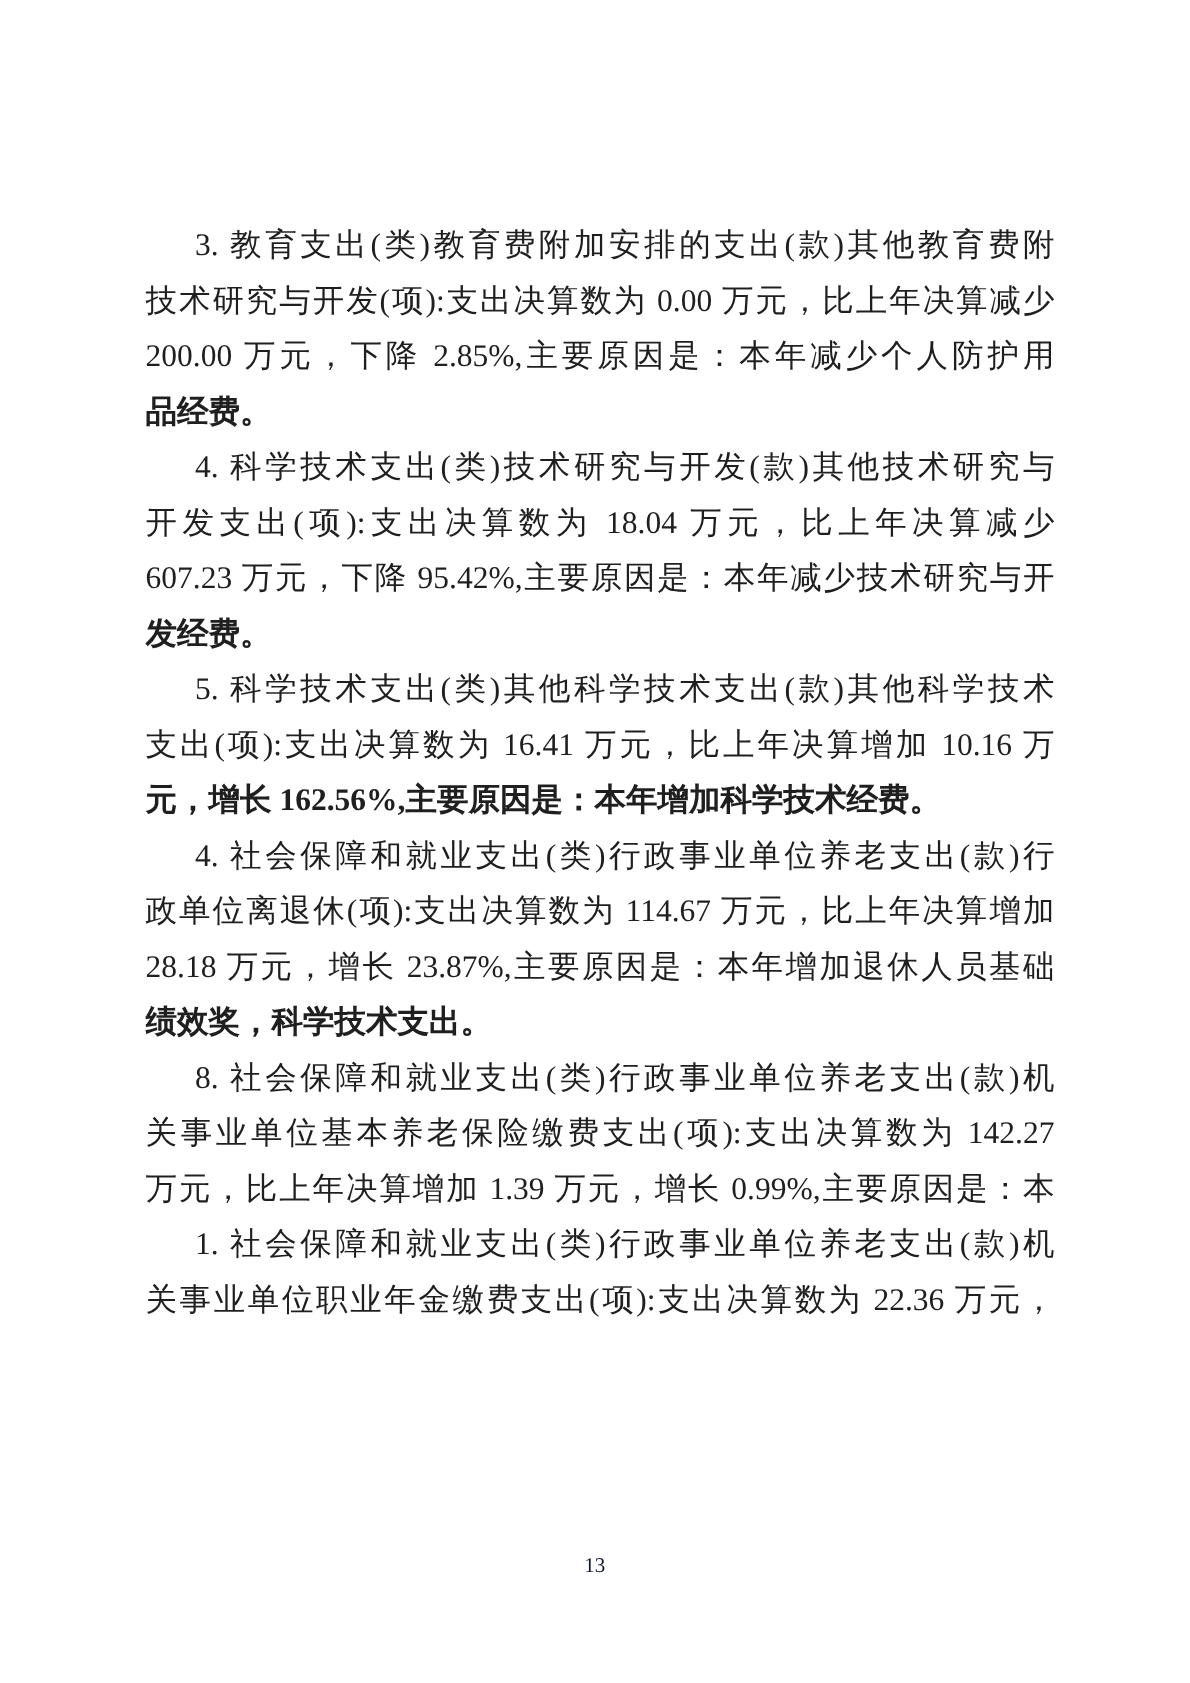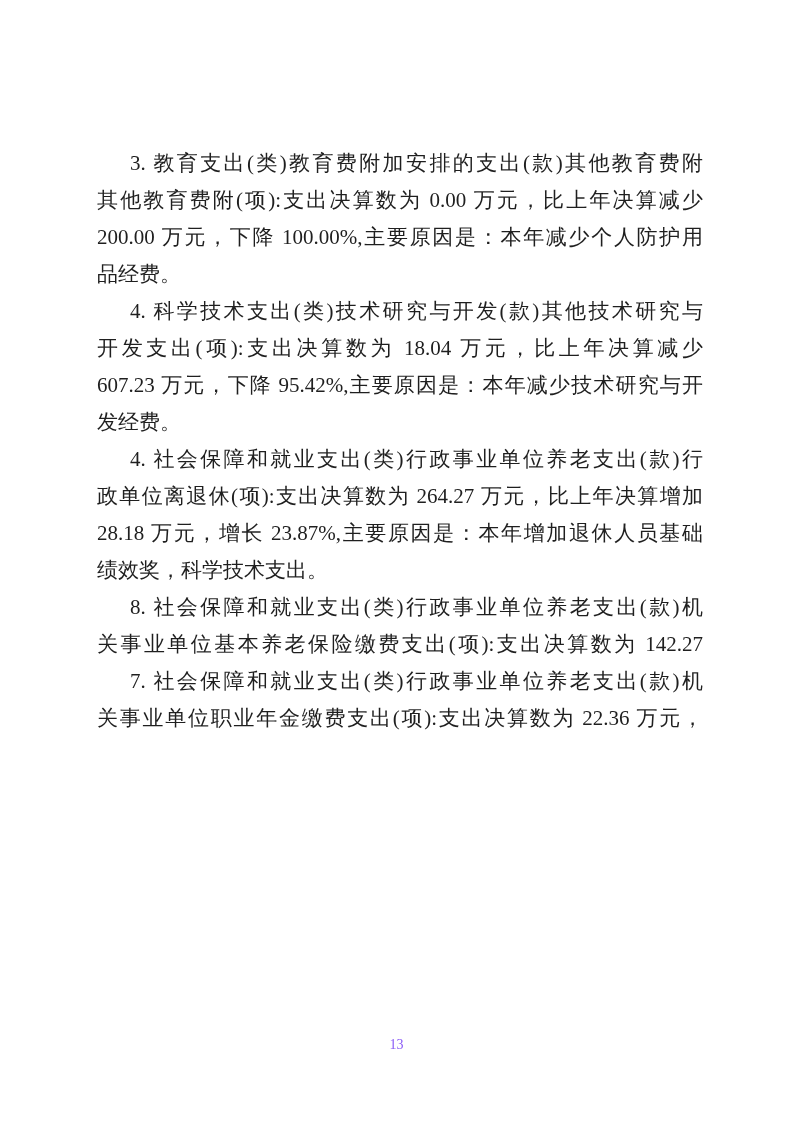--- a/index.html
+++ b/index.html
@@ -33,67 +33,74 @@
     text-align-last: justify;
     white-space: normal;
     overflow: hidden;
     height: 37px;
   }
   .line.first {
     text-indent: 33px;
   }
   .line.last {
     text-align-last: left;
+    font-weight: bold;
   }
   .page-number {
     position: absolute;
     left: 0;
     right: 0;
     top: 1037px;
     text-align: center;
     font-size: 14px;
-    color: #8b5cf6;
+    color: #0f172a;
   }
 </style>
 </head>
 <body>
 
 <div class="page">
 
   <div class="text-block">
 
     <div class="para">
       <div class="line first">3. 教育支出(类)教育费附加安排的支出(款)其他教育费附</div>
-      <div class="line">其他教育费附(项):支出决算数为 0.00 万元，比上年决算减少</div>
-      <div class="line">200.00 万元，下降 100.00%,主要原因是：本年减少个人防护用</div>
+      <div class="line">技术研究与开发(项):支出决算数为 0.00 万元，比上年决算减少</div>
+      <div class="line">200.00 万元，下降 2.85%,主要原因是：本年减少个人防护用</div>
       <div class="line last">品经费。</div>
     </div>
 
     <div class="para">
       <div class="line first">4. 科学技术支出(类)技术研究与开发(款)其他技术研究与</div>
       <div class="line">开发支出(项):支出决算数为 18.04 万元，比上年决算减少</div>
       <div class="line">607.23 万元，下降 95.42%,主要原因是：本年减少技术研究与开</div>
       <div class="line last">发经费。</div>
     </div>
 
+    <div class="para">
+      <div class="line first">5. 科学技术支出(类)其他科学技术支出(款)其他科学技术</div>
+      <div class="line">支出(项):支出决算数为 16.41 万元，比上年决算增加 10.16 万</div>
+      <div class="line last">元，增长 162.56%,主要原因是：本年增加科学技术经费。</div>
+    </div>
 
     <div class="para">
       <div class="line first">4. 社会保障和就业支出(类)行政事业单位养老支出(款)行</div>
-      <div class="line">政单位离退休(项):支出决算数为 264.27 万元，比上年决算增加</div>
+      <div class="line">政单位离退休(项):支出决算数为 114.67 万元，比上年决算增加</div>
       <div class="line">28.18 万元，增长 23.87%,主要原因是：本年增加退休人员基础</div>
       <div class="line last">绩效奖，科学技术支出。</div>
     </div>
 
     <div class="para">
       <div class="line first">8. 社会保障和就业支出(类)行政事业单位养老支出(款)机</div>
       <div class="line">关事业单位基本养老保险缴费支出(项):支出决算数为 142.27</div>
+      <div class="line">万元，比上年决算增加 1.39 万元，增长 0.99%,主要原因是：本</div>
     </div>
 
     <div class="para">
-      <div class="line first">7. 社会保障和就业支出(类)行政事业单位养老支出(款)机</div>
+      <div class="line first">1. 社会保障和就业支出(类)行政事业单位养老支出(款)机</div>
       <div class="line">关事业单位职业年金缴费支出(项):支出决算数为 22.36 万元，</div>
     </div>
 
   </div>
 
   <div class="page-number">13</div>
 
 </div>
 
 </body></html>

